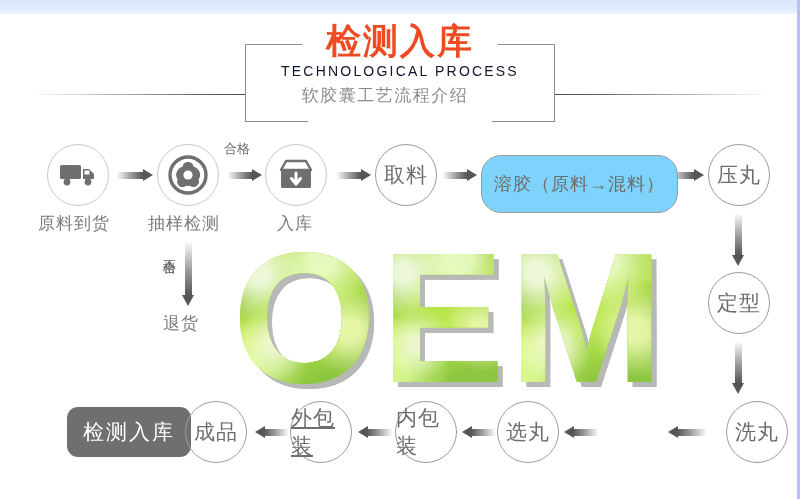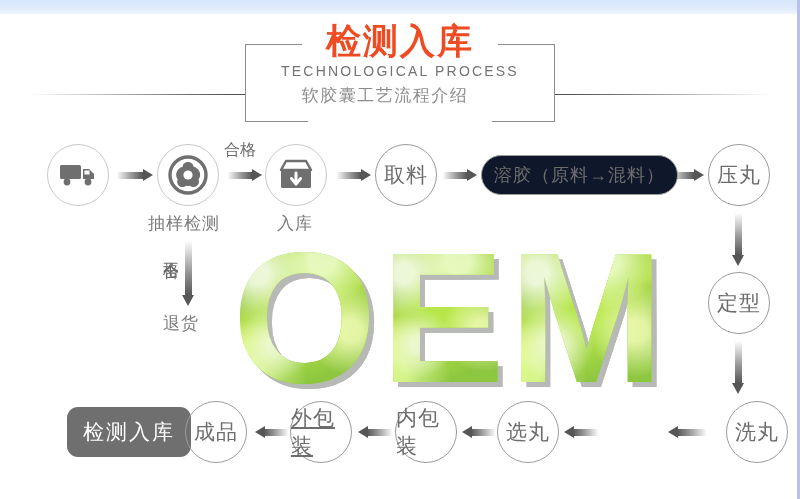--- a/index.html
+++ b/index.html
@@ -38,21 +38,21 @@
   .gap{position:absolute;background:#ffffff;}
   .gap.top{left:302px;top:18px;width:196px;height:9px;}
   .gap.bot{left:308px;top:94px;width:184px;height:9px;}
   .t-main{
     position:absolute;left:0;top:0;width:800px;text-align:center;
     color:#ee4b23;font-weight:bold;font-size:35px;letter-spacing:2px;
     line-height:38px;
   }
   .t-sub{
     position:absolute;left:0;top:40px;width:800px;text-align:center;
-    color:#737373;font-size:14px;letter-spacing:2.2px;line-height:18px;
+    color:#0f172a;font-size:14px;letter-spacing:2.2px;line-height:18px;
   }
   .t-cn{
     position:absolute;left:0;top:62px;width:770px;text-align:center;
     color:#8d8d8d;font-size:17px;letter-spacing:1.5px;line-height:24px;
   }
   
   .oem{
     position:absolute;left:198px;top:238px;width:500px;height:160px;
     display:flex;align-items:center;justify-content:center;gap:4px;
     pointer-events:none;
@@ -77,37 +77,37 @@
   .node{
     position:absolute;display:flex;align-items:center;justify-content:center;
     color:#6d6d6d;font-size:21px;letter-spacing:1px;
     box-sizing:border-box;z-index:3;
   }
   .circle{
     width:62px;height:62px;border-radius:50%;
     border:1px solid #9b9b9b;background:transparent;
   }
   .pill{
-    height:40px;border-radius:20px;border:1px solid #9b9b9b;
-    padding:16px 12px;background:#0f172a;font-size:18px;
+    height:58px;border-radius:20px;border:1px solid #9b9b9b;
+    padding:16px 12px;background:#7dd3fc;font-size:18px;
   }
   .boxdark{
     height:50px;border-radius:11px;background:#6f6f6f;color:#ffffff;
     padding:0 16px;font-size:21px;letter-spacing:2px;border:none;
   }
   .icon-circle{
     width:62px;height:62px;border-radius:50%;border:1px solid #c9c9c9;
     background:transparent;
   }
   .caption{
     position:absolute;color:#7b7b7b;font-size:17px;letter-spacing:1px;
     white-space:nowrap;z-index:3;
   }
   .edgelabel{
-    position:absolute;color:#6d6d6d;font-size:16px;white-space:nowrap;z-index:3;
+    position:absolute;color:#6d6d6d;font-size:13px;white-space:nowrap;z-index:3;
   }
   .edgelabel.vert{
     writing-mode:vertical-rl;text-orientation:upright;letter-spacing:0px;
   }
   
   .arr{position:absolute;z-index:2;}
   .arr-r{height:13px;}
   .arr-r .shaft{
     position:absolute;left:0;top:3px;height:7px;
     background:linear-gradient(90deg,rgba(150,150,150,.05) 0%,#9a9a9a 55%,#565656 100%);
@@ -167,20 +167,21 @@
     <span>
       <svg width="38" height="26" viewBox="0 0 38 26">
         <rect x="1" y="3" width="21" height="14" rx="1.5" fill="#6f6f6f"></rect>
         <path d="M24 7 h6 l5 5 v5 h-11 z" fill="#6f6f6f"></path>
         <rect x="25.5" y="8.5" width="5" height="4" fill="#ffffff"></rect>
         <circle cx="8" cy="20" r="3.4" fill="#6f6f6f"></circle>
         <circle cx="29" cy="20" r="3.4" fill="#6f6f6f"></circle>
       </svg>
     </span>
   </div>
+  <div class="caption" style="left:38px;top:212px;">原料到货</div>
 
   <div class="node icon-circle" style="left:157px;top:144px;">
     <span>
       <svg width="40" height="40" viewBox="0 0 40 40">
         <circle cx="20" cy="20" r="18" fill="none" stroke="#6f6f6f" stroke-width="3.4"></circle>
         <path d="M20 7 c3.2 0 5.4 2.2 5.4 4.6 c2.6 .9 5.1 2.8 6.2 5.4 c1 2.4 .6 5.3 -1 7.3
                  c1 2.3 .3 5.2 -1.8 6.7 c-2 1.5 -5 1.4 -6.8 -.2 c-1.2 .4 -2.6 .4 -3.9 0
                  c-1.9 1.7 -5 1.7 -7 .1 c-2 -1.6 -2.5 -4.5 -1.4 -6.7 c-1.6 -2 -2 -4.9 -1 -7.3
                  c1.1 -2.6 3.6 -4.5 6.2 -5.4 C14.6 9.2 16.8 7 20 7 z" fill="#6f6f6f"></path>
         <circle cx="20" cy="20" r="4.6" fill="#ffffff"></circle>

